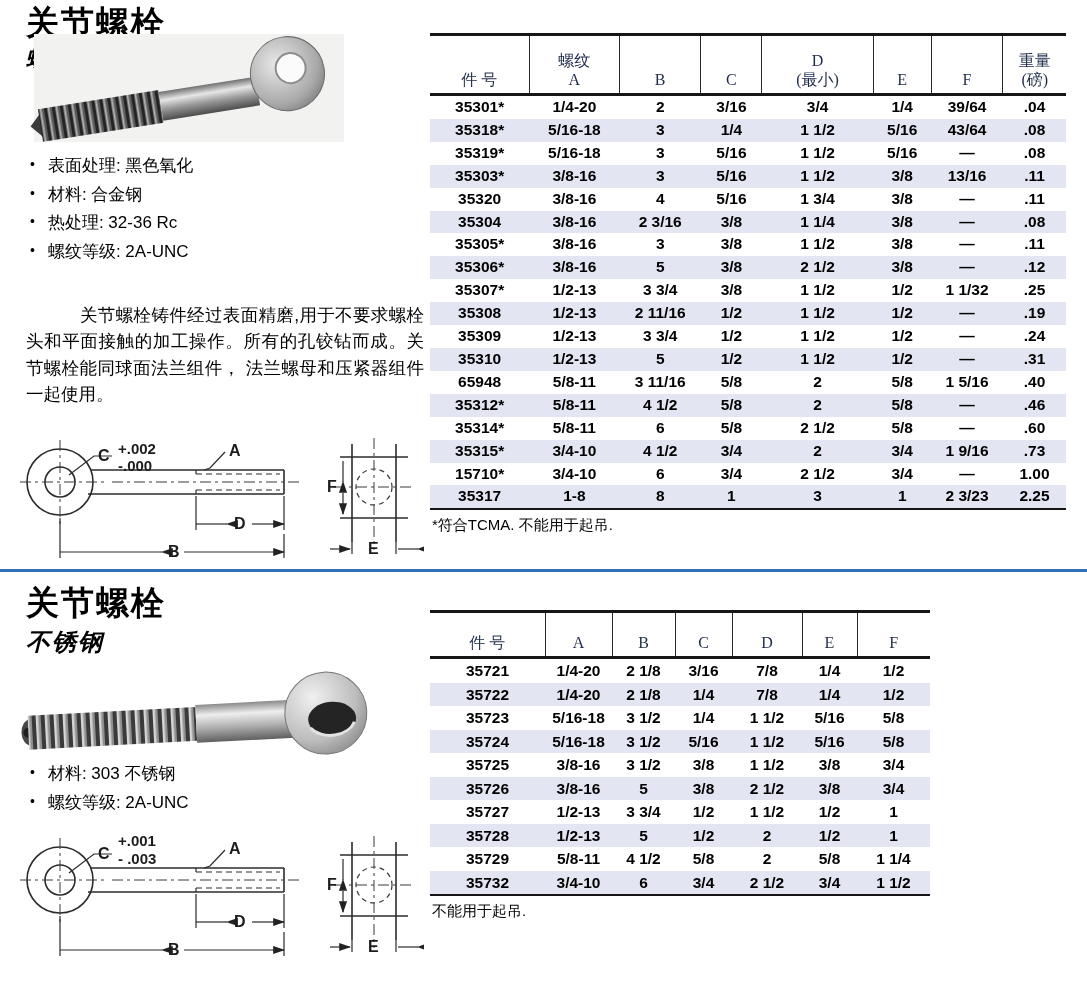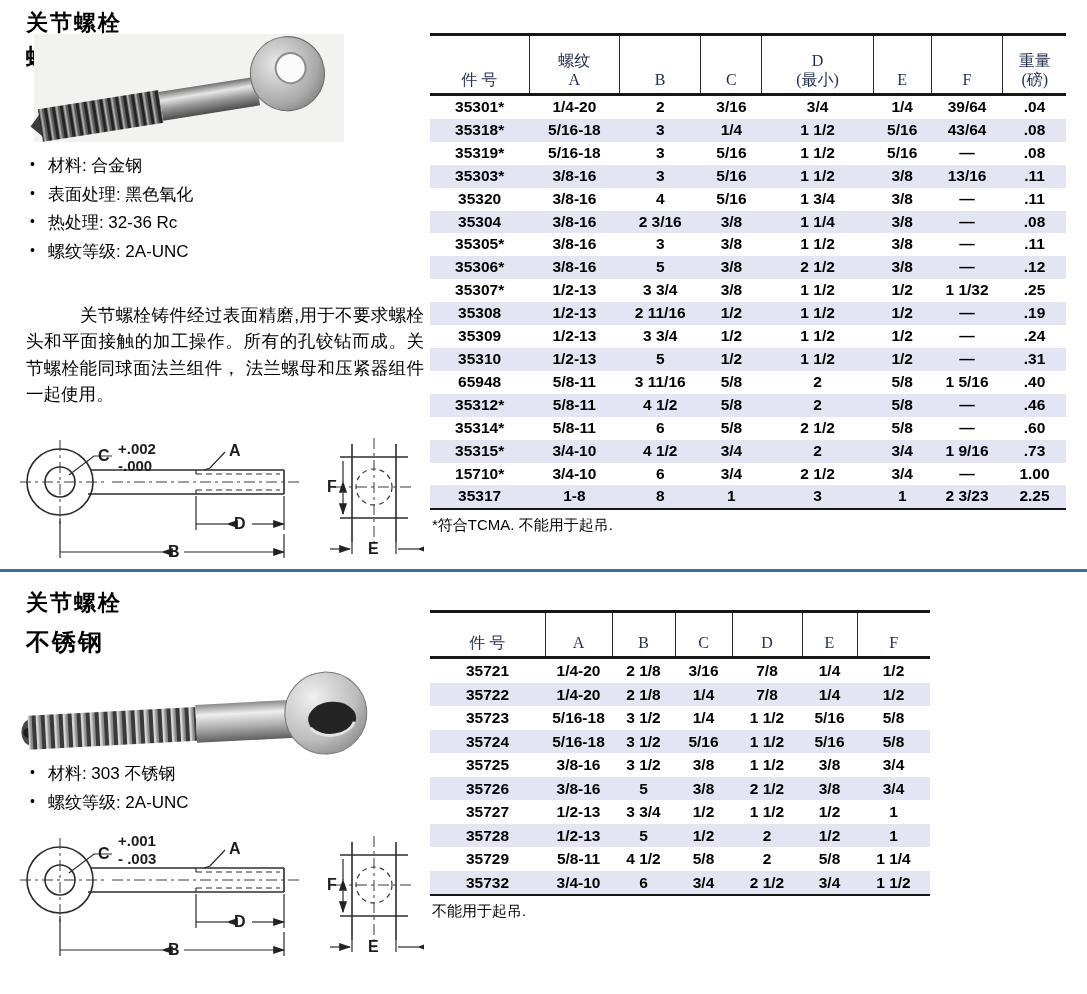--- a/index.html
+++ b/index.html
@@ -1,22 +1,22 @@
 <!DOCTYPE html>
 <html><head>
 <meta charset="utf-8">
 <style>
   html,body { margin:0; padding:0; }
   body {
     width:1087px; height:994px; position:relative; overflow:hidden;
     background:#ffffff; color:#000;
     font-family:"Liberation Sans", sans-serif;
   }
-  .sec-title { position:absolute; font-size:22px; font-weight:bold; letter-spacing:2px; line-height:34px;text-align:right; }
-  .sec-sub   { position:absolute; font-size:24px; font-weight:bold; letter-spacing:2px; line-height:27px; }
+  .sec-title { position:absolute; font-size:33px; font-weight:bold; letter-spacing:2px; line-height:34px;text-align:right; }
+  .sec-sub   { position:absolute; font-size:24px; font-weight:bold; letter-spacing:2px; line-height:27px;font-style:italic; }
   .bullets { position:absolute; list-style:none; margin:0; padding:0; font-size:17px; }
   .bullets li { line-height:28.5px; white-space:nowrap; }
   .bullets li::before { content:"•"; font-size:14px; margin-right:13px; position:relative; top:-2px; }
   .para { position:absolute; left:26px; top:284px; width:398px; font-size:17.5px; line-height:26.5px; text-indent:54px; text-align:justify; }
   .divider { position:absolute; left:0; top:569px; width:1087px; height:3px; }
   .photo { position:absolute; }
   .drawing { position:absolute; }
   .table-wrap { position:absolute; }
   .t1 { left:430px; top:33px;  width:636px; }
   .t2 { left:430px; top:610px; width:500px; }
@@ -70,22 +70,22 @@
   <g transform="rotate(-9 165 70)">
     <polygon points="22,60 8,74 22,90" fill="#3d3d3d"></polygon>
     <rect x="18" y="58" width="122" height="33" fill="url(#thr1)"></rect>
     <rect x="140" y="60" width="98" height="29" fill="url(#met1)"></rect>
     <circle cx="270" cy="62" r="37" fill="url(#eye1)" stroke="#6a6a6a" stroke-width="1"></circle>
     <circle cx="274" cy="57" r="15" fill="#fbfbfb" stroke="#8c8c8c" stroke-width="2"></circle>
   </g>
 </svg>
 
 <ul class="bullets" style="left:30px; top:152px;">
+  <li>表面处理: 黑色氧化</li>
   <li>材料: 合金钢</li>
-  <li>表面处理: 黑色氧化</li>
   <li>热处理: 32-36 Rc</li>
   <li>螺纹等级: 2A-UNC</li>
 </ul>
 
 <p class="para">关节螺栓铸件经过表面精磨,用于不要求螺栓头和平面接触的加工操作。所有的孔铰钻而成。关节螺栓能同球面法兰组件， 法兰螺母和压紧器组件一起使用。</p>
 
 <svg class="drawing" style="left:12px; top:430px;" width="412" height="140" viewBox="0 0 412 140">
   <defs>
     <marker id="ar1" markerWidth="10" markerHeight="8" refX="9" refY="4" orient="auto">
       <polygon points="0,0.6 10,4 0,7.4" fill="#222"></polygon>

